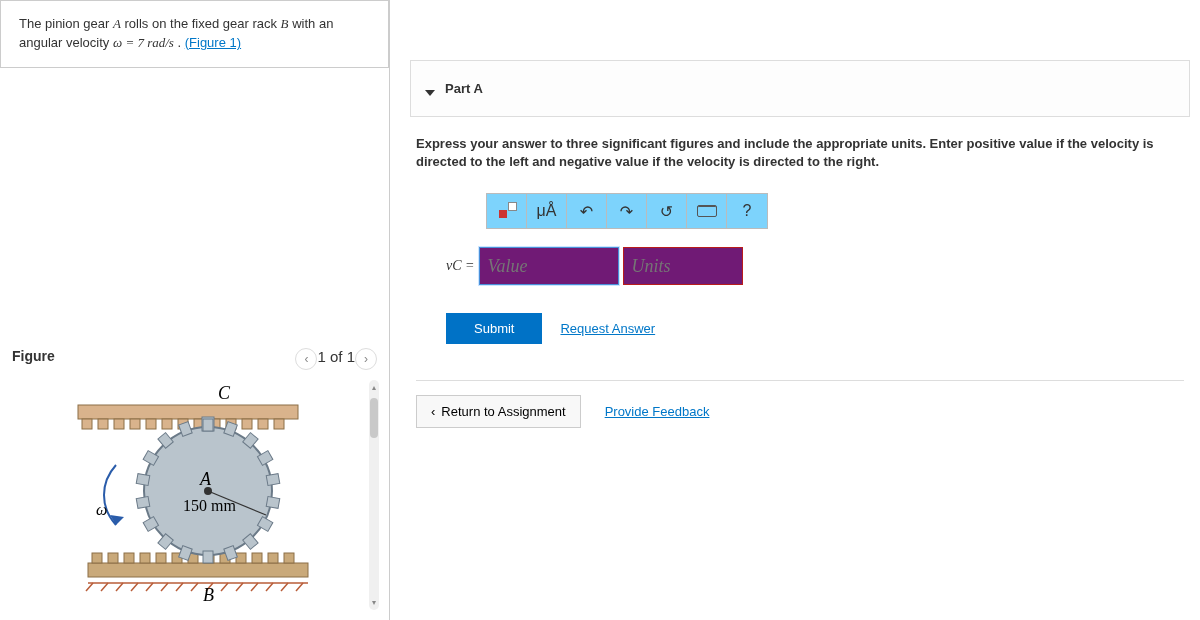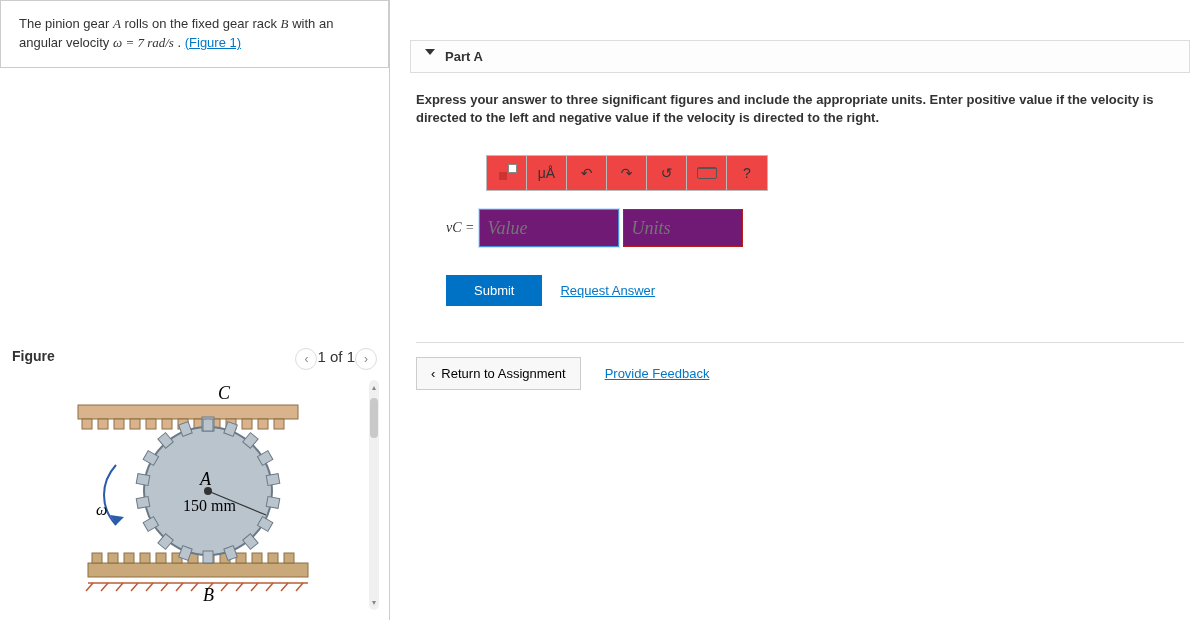--- a/index.html
+++ b/index.html
@@ -87,53 +87,53 @@
     height: 40px;
     background: #c9c9c9;
     border-radius: 4px;
   }
   .right-col {
     flex: 1;
     padding: 0 10px 10px 20px;
   }
   .part-header {
     display: flex;
-    align-items: flex-start;
+    align-items: flex-end;
     gap: 10px;
     border: 1px solid #ddd;
     background: #fdfdfd;
-    padding: 8px 14px;
-    margin-top: 40px;
+    padding: 20px 14px;
+    margin-top: 60px;
   }
   .caret-down {
     width: 0; height: 0;
     border-left: 5px solid transparent;
     border-right: 5px solid transparent;
     border-top: 6px solid #333;
   }
   .part-label { font-weight: bold; }
   .part-body { padding: 18px 6px 0 6px; }
   .question-line { margin-bottom: 8px; }
   .question-line .it { font-style: italic; font-family: 'Times New Roman', serif; }
-  .instructions { font-weight: bold; color: #333; margin-bottom: 28px; line-height: 1.4; }
+  .instructions { font-weight: bold; color: #333; margin-bottom: 22px; line-height: 1.4; }
   .toolbar {
     display: inline-flex;
     border: 1px solid #bbb;
     margin-left: 70px;
     margin-bottom: 18px;
   }
   .tb-btn {
     width: 40px; height: 34px;
     border-right: 1px solid #bbb;
     display: flex;
     align-items: center;
     justify-content: center;
-    background: #ef4444;
+    background: #7dd3fc;
     cursor: pointer;
-    font-size: 14px;
+    font-size: 16px;
   }
   .tb-btn:last-child { border-right: none; }
   .tb-icon-tmpl {
     position: relative;
     width: 20px; height: 18px;
   }
   .tb-icon-tmpl::before {
     content: "";
     position: absolute;
     left: 2px; top: 8px;

